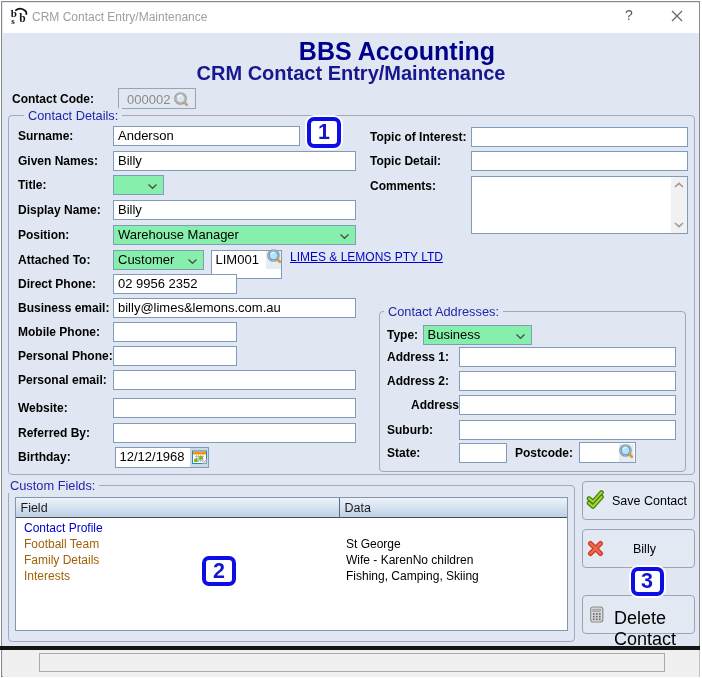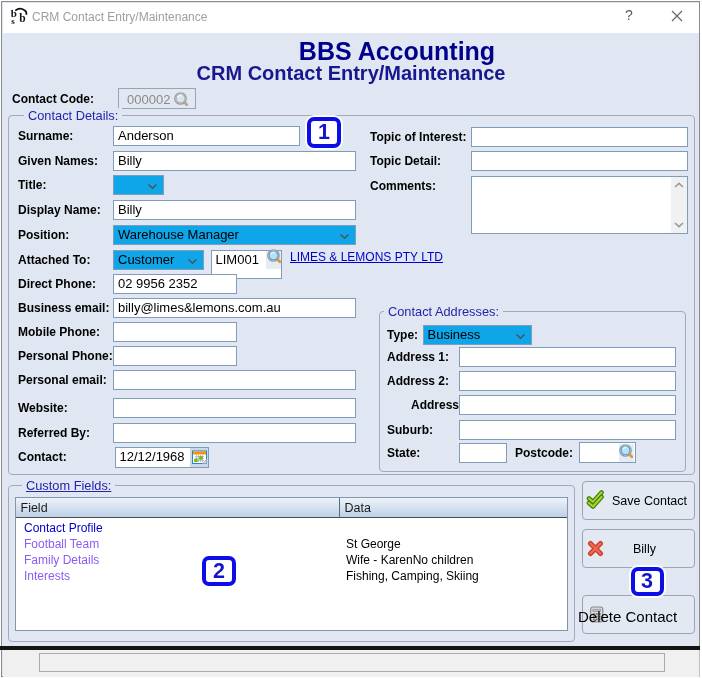--- a/index.html
+++ b/index.html
@@ -11,21 +11,21 @@
 #titlebar { left:2.5px; top:2.5px; width:696px; height:30px; background:#ffffff; }
 #title-text { left:32px; top:10px; font-size:12px; color:#a29d9d; }
 #btn-help { left:619px; top:7px; width:20px; height:18px; font-size:14px; color:#5a5a5a; text-align:center; }
 #btn-close { left:666px; top:5px; width:22px; height:22px; }
 
 #h1 { left:0; top:36.5px; width:702px; text-align:center; font-size:25px; font-weight:bold; color:#00008c;margin-left:46px; }
 #h2 { left:0; top:62px; width:702px; text-align:center; font-size:20px; font-weight:bold; color:#17178f; }
 
 .lbl { font-size:12px; font-weight:bold; color:#000000; white-space:nowrap; }
 .fld { background:#ffffff; border:1px solid #7f9db9; font-size:13px; color:#000; padding:1px 0 0 4px; white-space:nowrap; overflow:hidden; }
-.ddl { background:#0ea5e9; border:1px solid #7f9db9; font-size:13px; color:#000; padding:1px 0 0 4px; white-space:nowrap; }
+.ddl { background:#86efac; border:1px solid #7f9db9; font-size:13px; color:#000; padding:1px 0 0 4px; white-space:nowrap; }
 .chev { position:absolute; right:5px; top:7px; }
 .grp { border:1px solid #a3a9bb; border-radius:4px; }
 .grplbl { position:absolute; font-size:12.8px; color:#2424ac; background:#e0e7f2; padding:0 4px; white-space:nowrap; }
 .badge { position:absolute; background:#ffffff; border:4px solid #0d0de8; border-radius:7px; box-shadow:0 0 0 2px rgba(255,255,255,.9); color:#1414cc; font-weight:bold; font-size:21.5px; text-align:center; }
 .btn { position:absolute; left:582px; width:113px; background:#e2e9f3; border:1px solid #9fa8b6; border-radius:4px; }
 .btn { border:1px solid #9aa6b6; }
 a.lnk { color:#0000cc; text-decoration:underline; font-size:12px; white-space:nowrap; }
 </style>
 </head>
 <body>
@@ -100,21 +100,21 @@
 <div class="abs lbl" style="left:18px; top:324.5px;">Mobile Phone:</div>
 <div class="abs fld" style="left:113px; top:321.5px; width:124px; height:20px;"></div>
 <div class="abs lbl" style="left:18px; top:348.5px;">Personal Phone:</div>
 <div class="abs fld" style="left:113px; top:345.5px; width:124px; height:20px;"></div>
 <div class="abs lbl" style="left:18px; top:372.5px;">Personal email:</div>
 <div class="abs fld" style="left:113px; top:369.5px; width:243px; height:20px;"></div>
 <div class="abs lbl" style="left:18px; top:401px;">Website:</div>
 <div class="abs fld" style="left:113px; top:398px; width:243px; height:20px;"></div>
 <div class="abs lbl" style="left:18px; top:426px;">Referred By:</div>
 <div class="abs fld" style="left:113px; top:423px; width:243px; height:20px;"></div>
-<div class="abs lbl" style="left:18px; top:450px;">Contact:</div>
+<div class="abs lbl" style="left:18px; top:450px;">Birthday:</div>
 <div class="abs fld" style="left:114.5px; top:447px; width:76px; height:20.5px;">12/12/1968</div>
 <div class="abs" style="left:189.5px; top:447px; width:19.5px; height:20.5px; background:#ccd9e8; border:1px solid #7f9db9; border-left:none;"></div>
 <svg class="abs" style="left:191.5px; top:449.5px;" width="16" height="15" viewBox="0 0 16 15">
   <rect x="0.5" y="1" width="14" height="12.5" fill="#ffffff" stroke="#2e86c1" stroke-width="1"></rect>
   <rect x="1" y="1.5" width="13" height="3" fill="#f5920f"></rect>
   <path d="M3 6.5 h9 M3 8.5 h9 M3 10.5 h9 M4.5 5 v7 M6.5 5 v7 M8.5 5 v7 M10.5 5 v7" stroke="#aab4c4" stroke-width="0.8" fill="none"></path>
   <rect x="7.2" y="6.2" width="3.4" height="3.4" fill="#7cb800"></rect>
   <rect x="2.2" y="8.8" width="3.4" height="3.4" fill="#7cb800"></rect>
   <path d="M14.5 9.5 L14.5 13.5 L10.5 13.5 Z" fill="#d8dde4" stroke="#9aa4b0" stroke-width="0.8"></path>
 </svg>
@@ -155,29 +155,29 @@
 <div class="abs fld" style="left:578.5px; top:441.5px; width:57px; height:21px;"></div>
 <div class="abs" style="left:619px; top:443.5px; width:15px; height:18px; background:#e6ecf4;"></div>
 <svg class="abs" style="left:618px; top:442.5px;" width="17" height="17" viewBox="0 0 17 17">
   <circle cx="7.5" cy="7.5" r="5.7" fill="#f2f2f2" stroke="#9a9a9a" stroke-width="1.3"></circle>
   <circle cx="7.5" cy="7.5" r="4.3" fill="#b9e0f7" stroke="#4aa0dc" stroke-width="1.1"></circle>
   <path d="M4.6 6.2 Q6 3.9 8.8 4.3" stroke="#e8f5fd" stroke-width="1.3" fill="none"></path>
   <path d="M11.6 11.6 L13.8 13.8" stroke="#dd9a35" stroke-width="2.8" stroke-linecap="round"></path>
 </svg>
 
 <div class="abs grp" style="left:8px; top:484.5px; width:567px; height:157px;"></div>
-<div class="grplbl" style="left:22px; top:478px;text-decoration:underline;">Custom Fields:</div>
+<div class="grplbl" style="left:6px; top:478px;">Custom Fields:</div>
 <div class="abs" style="left:15px; top:497px; width:553px; height:134px; background:#ffffff; border:1px solid #8396ab;"></div>
 <div class="abs" style="left:16px; top:498px; width:551px; height:19.5px; background:linear-gradient(#eef3fa,#bdd0e7); border-bottom:1px solid #4a4a4a;"></div>
 <div class="abs" style="left:339px; top:498px; width:1px; height:19.5px; background:#5a6a7a;"></div>
 <div class="abs" style="left:16px; top:501px; font-size:12.5px; color:#1a1a1a;">
     <span style="position:absolute; left:4.5px;">Field</span>
     <span style="position:absolute; left:328.5px;">Data</span>
   </div>
-<div class="abs" style="left:24px; top:519.5px; font-size:12px; color:#0000cc; line-height:16.3px;">Contact Profile<br><span style="color:#8b5cf6">Football Team<br>Family Details<br>Interests</span></div>
+<div class="abs" style="left:24px; top:519.5px; font-size:12px; color:#0000cc; line-height:16.3px;">Contact Profile<br><span style="color:#a16207">Football Team<br>Family Details<br>Interests</span></div>
 <div class="abs" style="left:346px; top:535.8px; font-size:12px; color:#000; line-height:16.3px;">St George<br>Wife - KarenNo children<br>Fishing, Camping, Skiing</div>
 
 <div class="btn" style="top:480.5px; height:39.5px;"></div>
 <svg class="abs" style="left:586px; top:490px;" width="19" height="20" viewBox="0 0 19 20">
   <g fill="none" stroke-linecap="round" stroke-linejoin="round">
     <path d="M3 8.5 L7 12 L15.5 2.5" stroke="#3f7d10" stroke-width="4.6"></path>
     <path d="M3 8.5 L7 12 L15.5 2.5" stroke="#aad42a" stroke-width="2.2"></path>
     <path d="M3 13 L7 16.5 L15.5 7" stroke="#3f7d10" stroke-width="4.6"></path>
     <path d="M3 13 L7 16.5 L15.5 7" stroke="#aad42a" stroke-width="2.2"></path>
   </g>
@@ -198,21 +198,21 @@
       <rect x="6.1" y="7" width="1.8" height="1.8"></rect>
       <rect x="9.2" y="7" width="1.8" height="1.8"></rect>
     <rect x="3" y="9.8" width="1.8" height="1.8"></rect>
       <rect x="6.1" y="9.8" width="1.8" height="1.8"></rect>
       <rect x="9.2" y="9.8" width="1.8" height="1.8"></rect>
     <rect x="3" y="12.6" width="1.8" height="1.8"></rect>
       <rect x="6.1" y="12.6" width="1.8" height="1.8"></rect>
       <rect x="9.2" y="12.6" width="1.8" height="1.8"></rect>
   </g>
 </svg>
-<div class="abs btxt" style="left:578px; top:608px; font-size:15px;">Delete Contact</div>
+<div class="abs btxt" style="left:614px; top:608px; font-size:18px;">Delete Contact</div>
 
 <div class="badge" style="left:307px; top:117px; width:34px; height:31px; line-height:23px;">1</div>
 <div class="badge" style="left:202px; top:555.5px; width:34px; height:30px; line-height:22px;">2</div>
 <div class="badge" style="left:630.5px; top:566.5px; width:33px; height:29px; line-height:21px;">3</div>
 
 <div class="abs" style="left:0; top:646px; width:699.5px; height:3.5px; background:#141414;"></div>
 <div class="abs" style="left:2.5px; top:649.5px; width:697px; height:27px; background:#f0f0f0;"></div>
 <div class="abs" style="left:38.5px; top:652.5px; width:626px; height:19.5px; background:#f0f0f0; border:1px solid #a9a9a9;"></div>
 <div class="abs" style="left:697.8px; top:649.5px; width:2.2px; height:27px; background:#f0f0f0; border-right:1px solid #c2c2c2;"></div>
 <div class="abs" style="left:0; top:676.5px; width:702px; height:1.5px; background:#fdfdfd;"></div>

